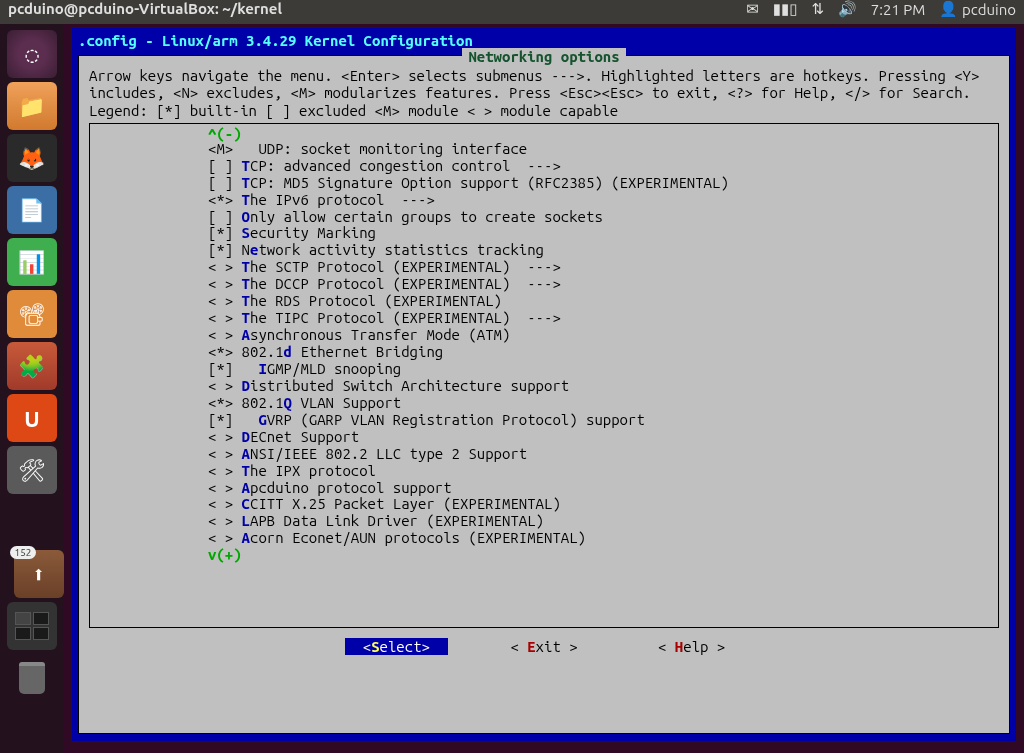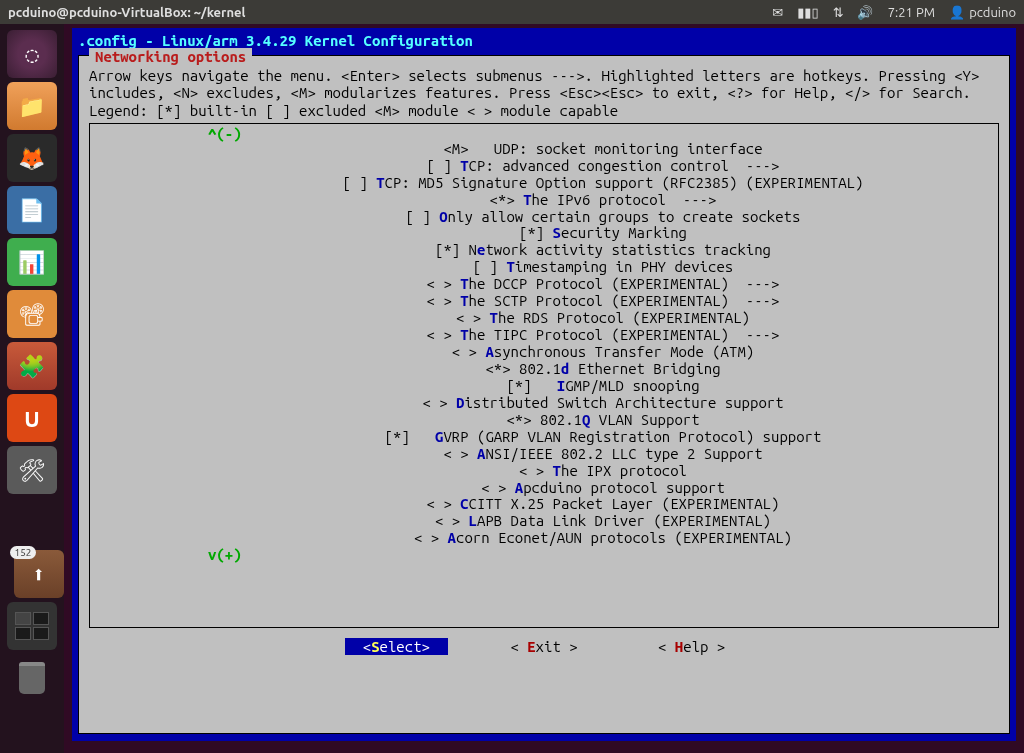--- a/index.html
+++ b/index.html
@@ -11,24 +11,24 @@
     font-size: 15px;
     overflow: hidden;
     position: relative;
   }
   
   .top-panel {
     height: 24px;
     background: #3c3b37;
     color: #dfdfdf;
     display: flex;
-    align-items: center;
+    align-items: flex-start;
     padding: 0 8px;
     font-family: Ubuntu, sans-serif;
-    font-size: 13px;
+    font-size: 15px;
   }
   .top-panel .title { flex: 1; font-weight: bold; }
   .top-panel .indicators { display: flex; gap: 14px; align-items: center; }
   .top-panel .indicators span { display: inline-flex; align-items: center; gap: 4px; }
 
   
   .launcher {
     position: absolute;
     left: 0; top: 24px; bottom: 0;
     width: 64px;
@@ -99,21 +99,21 @@
   .mc-outer {
     background:#c0c0c0;
     color:#000;
     margin: 6px;
     border: 1px solid #000;
     padding: 6px 10px 8px 10px;
     position: relative;
     height: calc(100% - 34px);
   }
   .mc-section-title {
-    color:#b91c1c; font-weight:bold;
+    text-align:center; color:#14532d; font-weight:bold;
     margin-top:-14px;
   }
   .mc-section-title span{ background:#c0c0c0; padding:0 6px; }
   .mc-help {
     color:#000;
     white-space: normal;
     line-height: 1.15;
     margin: 2px 0 4px 0;
   }
   .mc-listbox {
@@ -126,21 +126,20 @@
   }
   .mc-scroll-top, .mc-scroll-bot {
     color: #00a800; font-weight:bold;
     padding-left: 118px;
     line-height:1.0;
   }
   .mc-item {
     white-space: pre;
     padding-left: 118px;
     line-height: 1.13;
-    text-align: center;
   }
   .mc-item .hk { color:#0000a8; font-weight:bold; }
   .mc-item.selected {
     background:#0000a8; color:#fff;
   }
   .mc-item.selected .hk { color:#ffff55; }
   .mc-buttons {
     text-align:center;
     margin-top: 10px;
   }
@@ -229,31 +228,31 @@
       <div class="mc-listbox">
         <div class="mc-scroll-top">^(-)</div>
         <div id="mc-items">
             <div class="mc-item"><span>&lt;M&gt;</span><span>   </span><span class="hk"></span><span>UDP: socket monitoring interface</span></div>
             <div class="mc-item"><span>[ ]</span><span> </span><span class="hk">T</span><span>CP: advanced congestion control  ---&gt;</span></div>
             <div class="mc-item"><span>[ ]</span><span> </span><span class="hk">T</span><span>CP: MD5 Signature Option support (RFC2385) (EXPERIMENTAL)</span></div>
             <div class="mc-item"><span>&lt;*&gt;</span><span> </span><span class="hk">T</span><span>he IPv6 protocol  ---&gt;</span></div>
             <div class="mc-item"><span>[ ]</span><span> </span><span class="hk">O</span><span>nly allow certain groups to create sockets</span></div>
             <div class="mc-item"><span>[*]</span><span> </span><span class="hk">S</span><span>ecurity Marking</span></div>
             <div class="mc-item"><span>[*]</span><span> N</span><span class="hk">e</span><span>twork activity statistics tracking</span></div>
-            <div class="mc-item"><span>[ ]</span><span> </span><span class="hk">T</span><span>imestamping in PHY devices</span></div>
+            <div class="mc-item"><span>&lt; &gt;</span><span> </span><span class="hk">T</span><span>he SCTP Protocol (EXPERIMENTAL)  ---&gt;</span></div>
             <div class="mc-item"><span>&lt; &gt;</span><span> </span><span class="hk">T</span><span>he DCCP Protocol (EXPERIMENTAL)  ---&gt;</span></div>
-            <div class="mc-item"><span>&lt; &gt;</span><span> </span><span class="hk">T</span><span>he SCTP Protocol (EXPERIMENTAL)  ---&gt;</span></div>
             <div class="mc-item"><span>&lt; &gt;</span><span> </span><span class="hk">T</span><span>he RDS Protocol (EXPERIMENTAL)</span></div>
             <div class="mc-item"><span>&lt; &gt;</span><span> </span><span class="hk">T</span><span>he TIPC Protocol (EXPERIMENTAL)  ---&gt;</span></div>
             <div class="mc-item"><span>&lt; &gt;</span><span> </span><span class="hk">A</span><span>synchronous Transfer Mode (ATM)</span></div>
             <div class="mc-item"><span>&lt;*&gt;</span><span> 802.1</span><span class="hk">d</span><span> Ethernet Bridging</span></div>
             <div class="mc-item"><span>[*]</span><span>   </span><span class="hk">I</span><span>GMP/MLD snooping</span></div>
             <div class="mc-item"><span>&lt; &gt;</span><span> </span><span class="hk">D</span><span>istributed Switch Architecture support</span></div>
             <div class="mc-item"><span>&lt;*&gt;</span><span> 802.1</span><span class="hk">Q</span><span> VLAN Support</span></div>
             <div class="mc-item"><span>[*]</span><span>   </span><span class="hk">G</span><span>VRP (GARP VLAN Registration Protocol) support</span></div>
+            <div class="mc-item"><span>&lt; &gt;</span><span> </span><span class="hk">D</span><span>ECnet Support</span></div>
             <div class="mc-item"><span>&lt; &gt;</span><span> </span><span class="hk">A</span><span>NSI/IEEE 802.2 LLC type 2 Support</span></div>
             <div class="mc-item"><span>&lt; &gt;</span><span> </span><span class="hk">T</span><span>he IPX protocol</span></div>
             <div class="mc-item"><span>&lt; &gt;</span><span> </span><span class="hk">A</span><span>pcduino protocol support</span></div>
             <div class="mc-item"><span>&lt; &gt;</span><span> </span><span class="hk">C</span><span>CITT X.25 Packet Layer (EXPERIMENTAL)</span></div>
             <div class="mc-item"><span>&lt; &gt;</span><span> </span><span class="hk">L</span><span>APB Data Link Driver (EXPERIMENTAL)</span></div>
             <div class="mc-item"><span>&lt; &gt;</span><span> </span><span class="hk">A</span><span>corn Econet/AUN protocols (EXPERIMENTAL)</span></div>
           </div>
         <div class="mc-scroll-bot">v(+)</div>
       </div>
 

